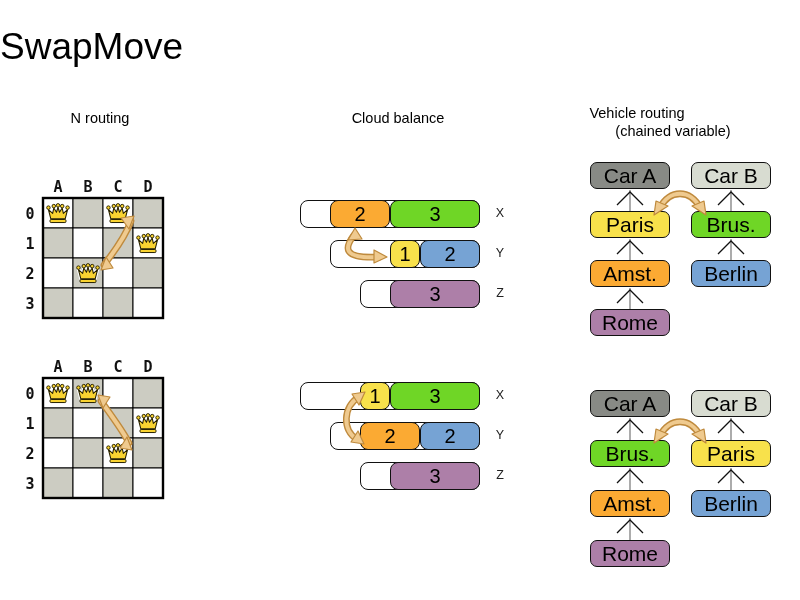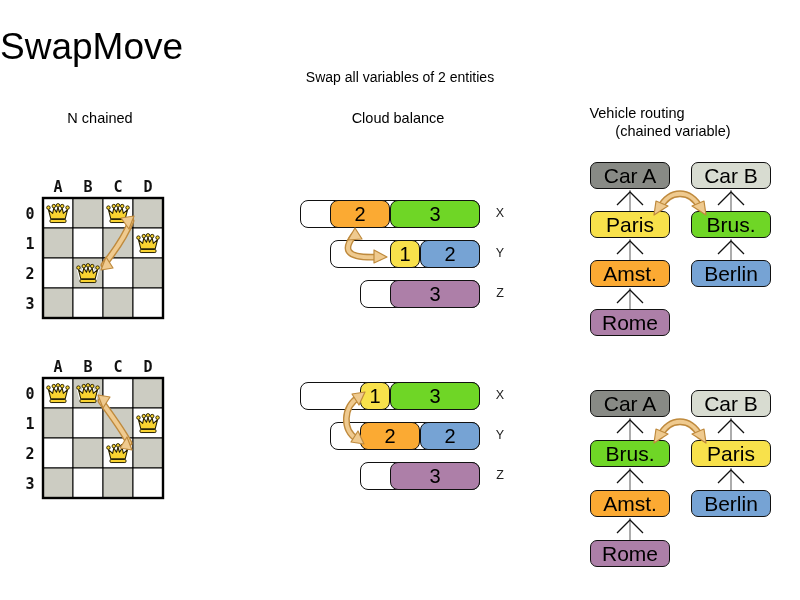--- a/index.html
+++ b/index.html
@@ -17,23 +17,22 @@
   .rowlabel{position:absolute;font-size:12.5px;color:#222;width:20px;text-align:center;}
   .vbox{position:absolute;border:1.6px solid #111;border-radius:7px;box-sizing:border-box;
         display:flex;align-items:center;justify-content:center;font-size:21px;}
   .boardlbl{font-family:"DejaVu Sans Mono",monospace;font-weight:bold;font-size:15px;fill:#111;}
 </style>
 </head>
 <body>
 
 <div class="stage">
   <div class="abs title">SwapMove</div>
-  <div class="abs subtitle">Swap all variables of 2 entities</div>
-
-  <div class="abs colhead" style="left:100px;top:110px;">N chained</div>
+
+  <div class="abs colhead" style="left:100px;top:110px;">N routing</div>
   <div class="abs colhead" style="left:398px;top:110px;text-align:right;">Cloud balance</div>
   <div class="abs colhead" style="left:637px;top:105px;">Vehicle routing</div>
   <div class="abs colhead" style="left:673px;top:123px;">(chained variable)</div>
 
   <div class="abs layer" id="cloud-layer">
       <div class="container" style="left: 300px; top: 200px; width: 180px; height: 28px;"></div>
       <div class="block" style="left: 330px; top: 200px; width: 60px; height: 28px; background: rgb(251, 170, 51);">2</div>
       <div class="block" style="left: 390px; top: 200px; width: 90px; height: 28px; background: rgb(111, 214, 38);">3</div>
       <div class="rowlabel" style="left: 490px; top: 206px;">X</div>
       <div class="container" style="left: 330px; top: 240px; width: 150px; height: 28px;"></div>

